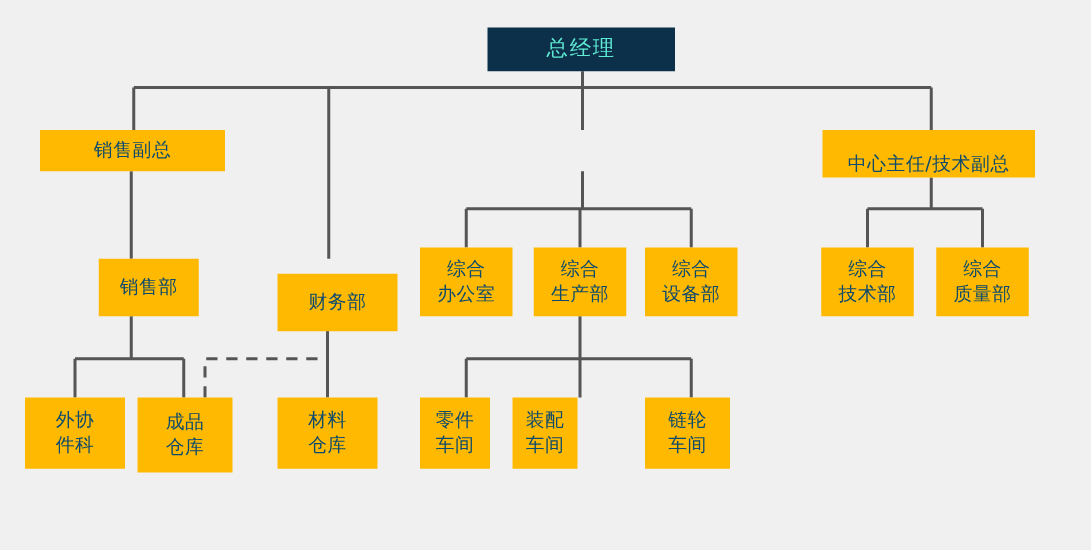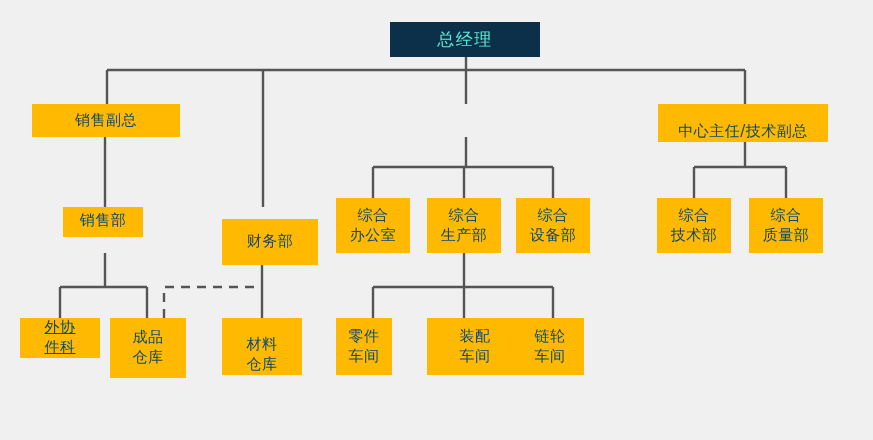--- a/index.html
+++ b/index.html
@@ -104,21 +104,21 @@
 
   <div class="node" style="left:32px; top:104px; width:148px; height:33px;">
     <span>销售副总</span>
   </div>
 
 
   <div class="node" style="left:658px; top:104px; width:170px; height:38px;justify-content:flex-end;">
     <span>中心主任/技术副总</span>
   </div>
 
-  <div class="node" style="left:63px; top:207px; width:80px; height:30px;font-family:Liberation Mono, monospace;">
+  <div class="node" style="left:79px; top:207px; width:80px; height:46px;">
     <span>销售部</span>
   </div>
 
   <div class="node" style="left:222px; top:207px; width:96px; height:46px;margin-top:12px;">
     <span>财务部</span>
   </div>
 
   <div class="node" style="left:336px; top:198px; width:74px; height:55px;">
     <span>综合</span>
     <span class="line2">办公室</span>
@@ -137,41 +137,41 @@
   <div class="node" style="left:657px; top:198px; width:74px; height:55px;">
     <span>综合</span>
     <span class="line2">技术部</span>
   </div>
 
   <div class="node" style="left:749px; top:198px; width:74px; height:55px;">
     <span>综合</span>
     <span class="line2">质量部</span>
   </div>
 
-  <div class="node" style="left:20px; top:318px; width:80px; height:40px;text-decoration:underline;">
+  <div class="node" style="left:20px; top:318px; width:80px; height:57px;">
     <span>外协</span>
     <span class="line2">件科</span>
   </div>
 
   <div class="node" style="left:110px; top:318px; width:76px; height:60px;">
     <span>成品</span>
     <span class="line2">仓库</span>
   </div>
 
-  <div class="node" style="left:222px; top:318px; width:80px; height:57px;justify-content:flex-end;">
+  <div class="node" style="left:222px; top:318px; width:80px; height:57px;">
     <span>材料</span>
     <span class="line2">仓库</span>
   </div>
 
   <div class="node" style="left:336px; top:318px; width:56px; height:57px;">
     <span>零件</span>
     <span class="line2">车间</span>
   </div>
 
-  <div class="node" style="left:427px; top:318px; width:96px; height:57px;">
+  <div class="node" style="left:410px; top:318px; width:52px; height:57px;">
     <span>装配</span>
     <span class="line2">车间</span>
   </div>
 
   <div class="node" style="left:516px; top:318px; width:68px; height:57px;">
     <span>链轮</span>
     <span class="line2">车间</span>
   </div>
 
 </div>

